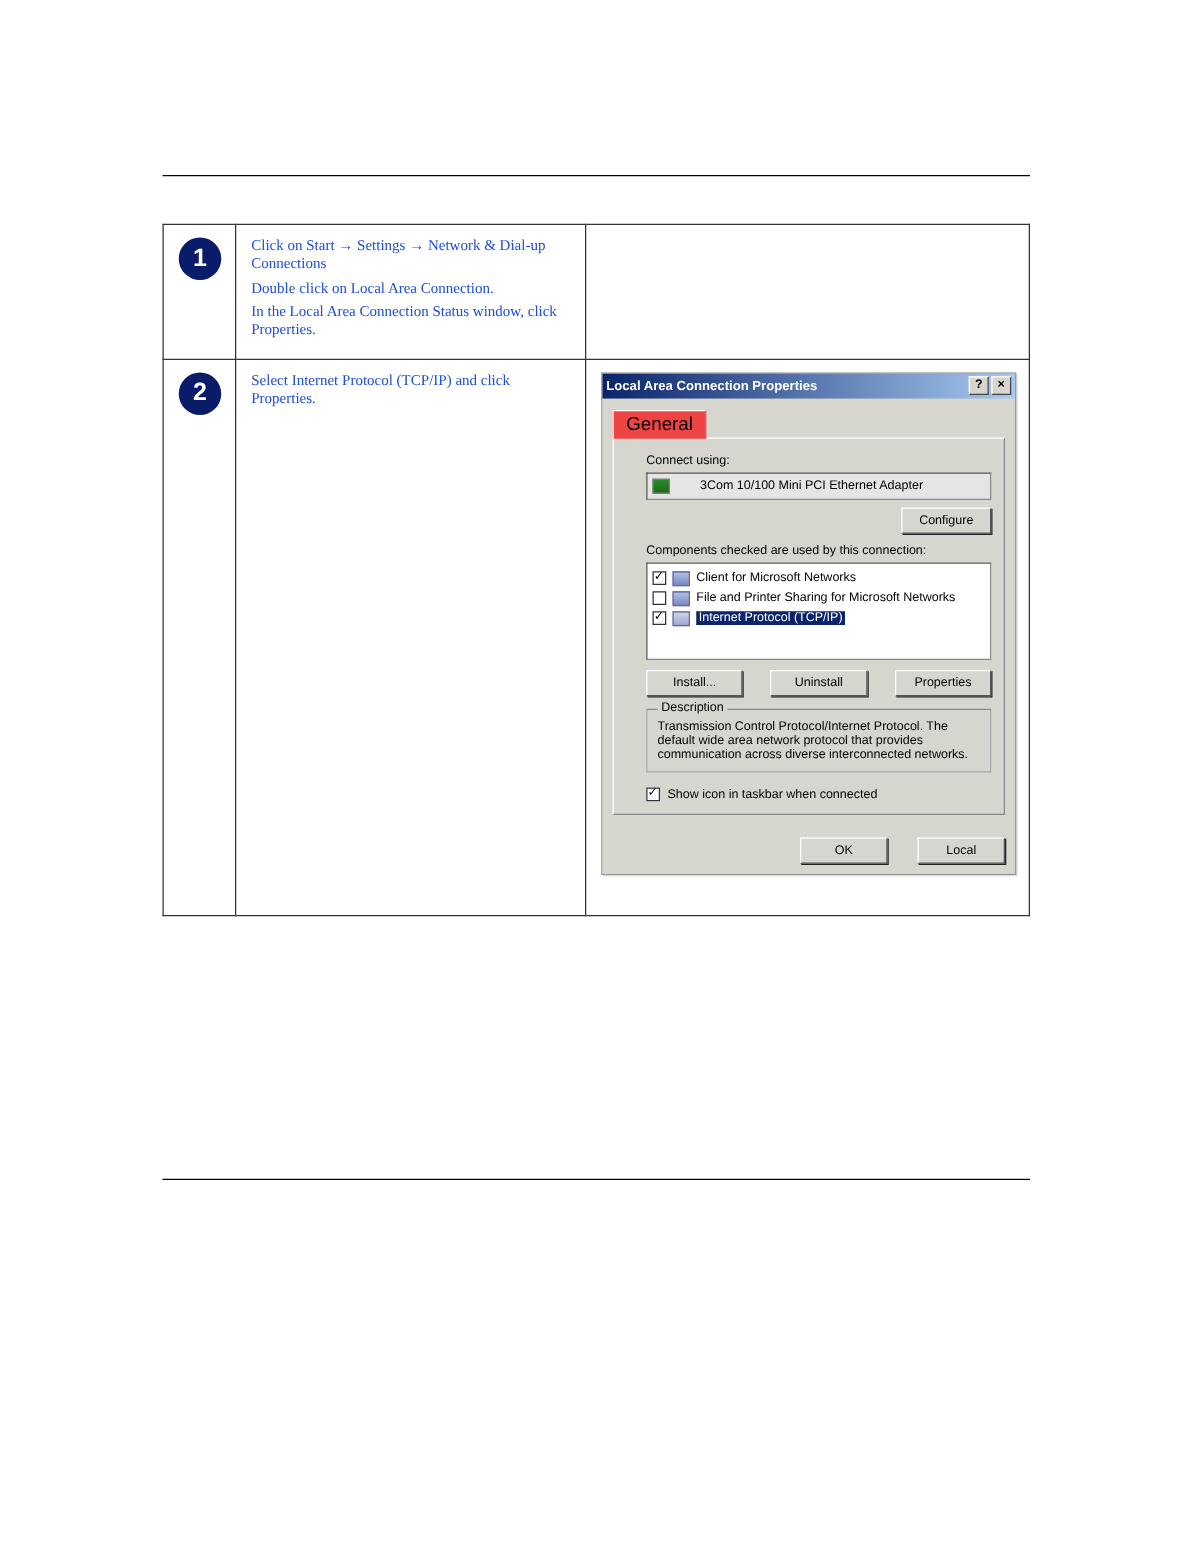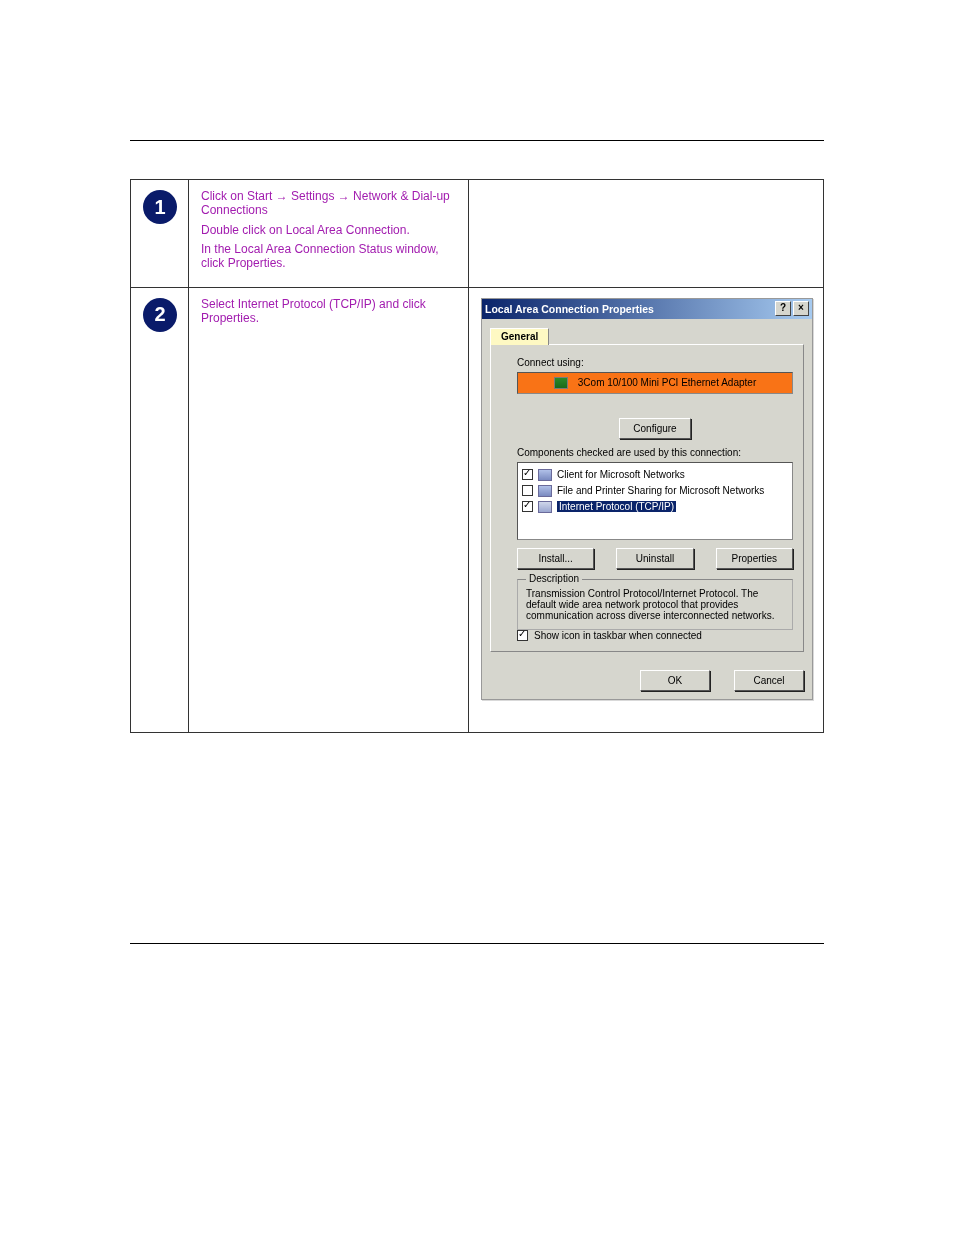--- a/index.html
+++ b/index.html
@@ -29,22 +29,23 @@
     border: 1px solid #333;
     vertical-align: top;
     padding: 10px 10px 10px 12px;
   }
   .step-num-cell {
     width: 58px;
   }
   .step-text-cell {
     width: 280px;
     font-size: 12px;
-    color: #a21caf;
+    color: #1d4ed8;
     line-height: 1.15;
+    font-family: Liberation Serif, serif;
   }
   .step-shot-cell {
     width: 340px;
   }
   .step-badge {
     width: 34px;
     height: 34px;
     border-radius: 50%;
     background: #0a1b6a;
     color: #fff;
@@ -89,71 +90,69 @@
     line-height: 12px;
     text-align: center;
     cursor: pointer;
   }
   .dialog-body {
     padding: 8px;
     background: #d6d6ce;
   }
   .tab {
     display: inline-block;
-    background: #fef9c3;
+    background: #ef4444;
     border: 1px solid #fff;
     border-bottom: none;
     border-right-color: #888;
     padding: 2px 10px 3px 10px;
-    font-size: 10px;
+    font-size: 15px;
     position: relative;
     top: 1px;
     z-index: 2;
-    font-weight: bold;
   }
   .tab-panel {
     border: 1px solid #fff;
     border-right-color: #888;
     border-bottom-color: #888;
     padding: 12px 10px 10px 26px;
     background: #d6d6ce;
   }
   .label { font-size: 10px; margin-bottom: 4px; }
   .adapter-box {
-    background: #f97316;
+    background: #e5e5e5;
     border: 1px solid #888;
     border-top-color: #555;
     border-left-color: #555;
     height: 22px;
     display: flex;
     align-items: center;
     padding: 0 4px;
-    gap: 10px;
-    font-size: 10px;
-    justify-content: center;
+    gap: 24px;
+    font-size: 10px;
   }
   .nic-icon {
     width: 14px; height: 12px;
     background: linear-gradient(#2a8a2a,#1a6a1a);
     border: 1px solid #7a7a7a;
   }
   .btn {
     min-width: 72px;
     height: 21px;
     background: #d6d6ce;
     border: 1px solid #fff;
     border-right-color: #555;
     border-bottom-color: #555;
     box-shadow: 1px 1px 0 #222;
     font-size: 10px;
     font-family: Tahoma, Arial;
     cursor: pointer;
     padding: 0 8px;
   }
-  .btn-row { display: flex; justify-content: center; margin-top: 24px; }
+  .btn-row { display: flex; justify-content: flex-end; margin-top: 6px; }
   .btn-row3 { display: flex; justify-content: space-between; margin-top: 8px; gap: 22px; }
   .btn-row3 .btn { flex: 1; min-width: 0; }
   .list-box {
     background: #fff;
     border: 1px solid #888;
     border-top-color: #555;
     border-left-color: #555;
     height: 78px;
     padding: 4px 4px;
     font-size: 10px;
@@ -212,20 +211,21 @@
     justify-content: flex-end;
     gap: 24px;
     padding: 10px 8px 8px 8px;
     background: #d6d6ce;
   }
   .chk-row {
     display: flex;
     align-items: center;
     gap: 6px;
     font-size: 10px;
+    margin-top: 12px;
   }
   .lower-hr-wrap {
     margin-top: 210px;
   }
 </style>
 </head>
 <body>
 
 <div class="page">
   <hr class="hr">
@@ -312,21 +312,21 @@
               <div class="chk-row">
                 <span class="chk checked"></span>
                 <span>Show icon in taskbar when connected</span>
               </div>
 
             </div>
           </div>
 
           <div class="footer-row">
             <button class="btn" style="min-width:70px">OK</button>
-            <button class="btn" style="min-width:70px">Cancel</button>
+            <button class="btn" style="min-width:70px">Local</button>
           </div>
         </div>
 
         <div style="height:22px"></div>
       </td>
     </tr>
   </tbody>
     </table>
 
   <div class="lower-hr-wrap">

